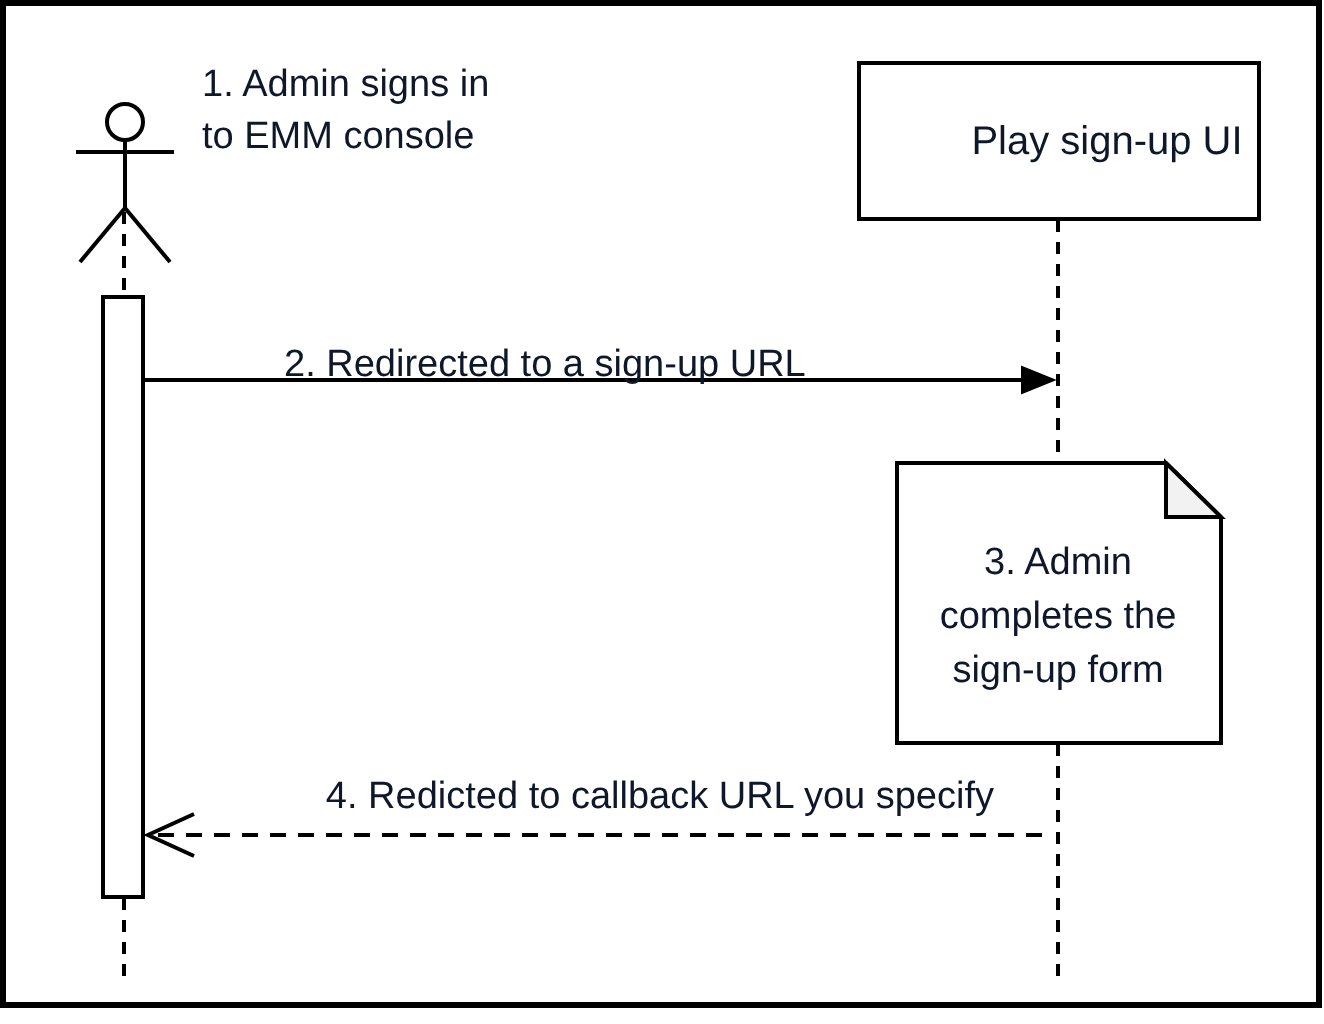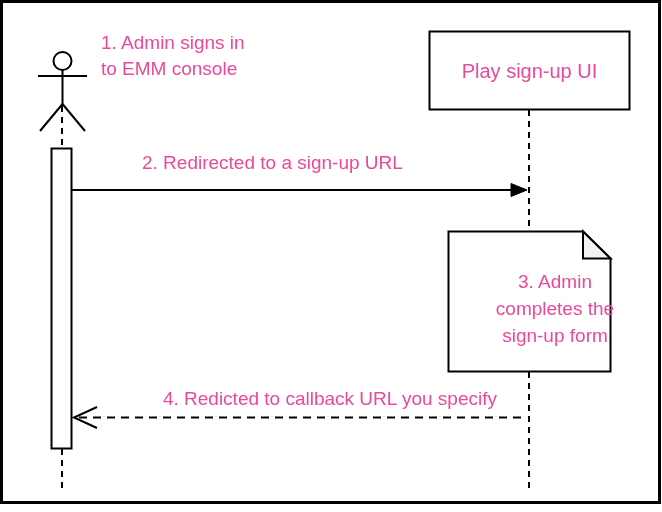--- a/index.html
+++ b/index.html
@@ -10,34 +10,34 @@
     overflow:hidden;
     font-family:"Liberation Sans", sans-serif;
     color:#000000;
   }
   .stage{position:absolute;left:0;top:0;width:662px;height:512px;}
   svg.layer{position:absolute;left:0;top:0;}
   .label{
     position:absolute;
     font-size:19px;
     line-height:26px;
-    color:#ec4899;
+    color:#0f172a;
     white-space:pre-line;
   }
   .label-actor{left:101px;top:30px;width:220px;text-align:left;}
   .label-playbox{
     left:429px;top:31px;width:201px;height:79px;
     display:flex;align-items:center;justify-content:center;
-    font-size:20px;text-align:center;
+    font-size:20px;text-align:center;padding-left:24px;
   }
-  .label-msg2{left:142px;top:150px;width:320px;text-align:left;}
+  .label-msg2{left:142px;top:170px;width:320px;text-align:left;}
   .label-note{
     left:448px;top:231px;width:162px;height:154px;
     display:flex;align-items:center;justify-content:center;
-    text-align:center;line-height:27px;margin-left:26px;
+    text-align:center;line-height:27px;
   }
   .label-msg4{left:97px;top:386px;width:400px;text-align:right;}
 </style>
 </head>
 <body>
 
 <div class="stage">
 
   <svg class="layer" width="662" height="512" viewBox="0 0 662 512">
 

